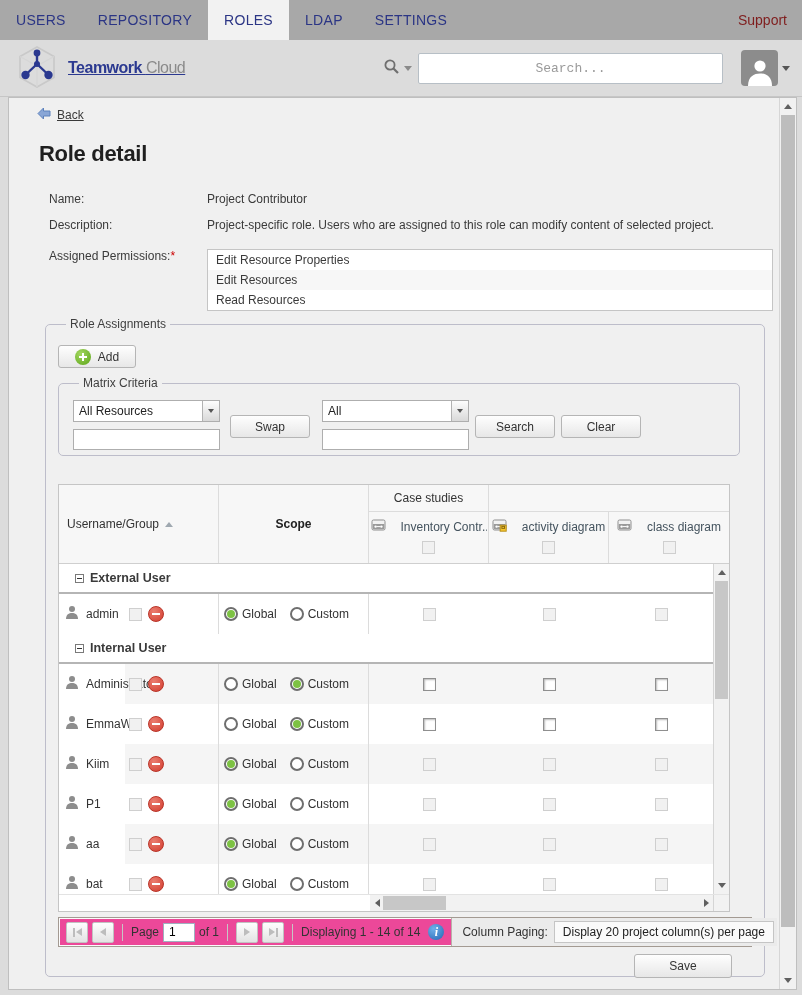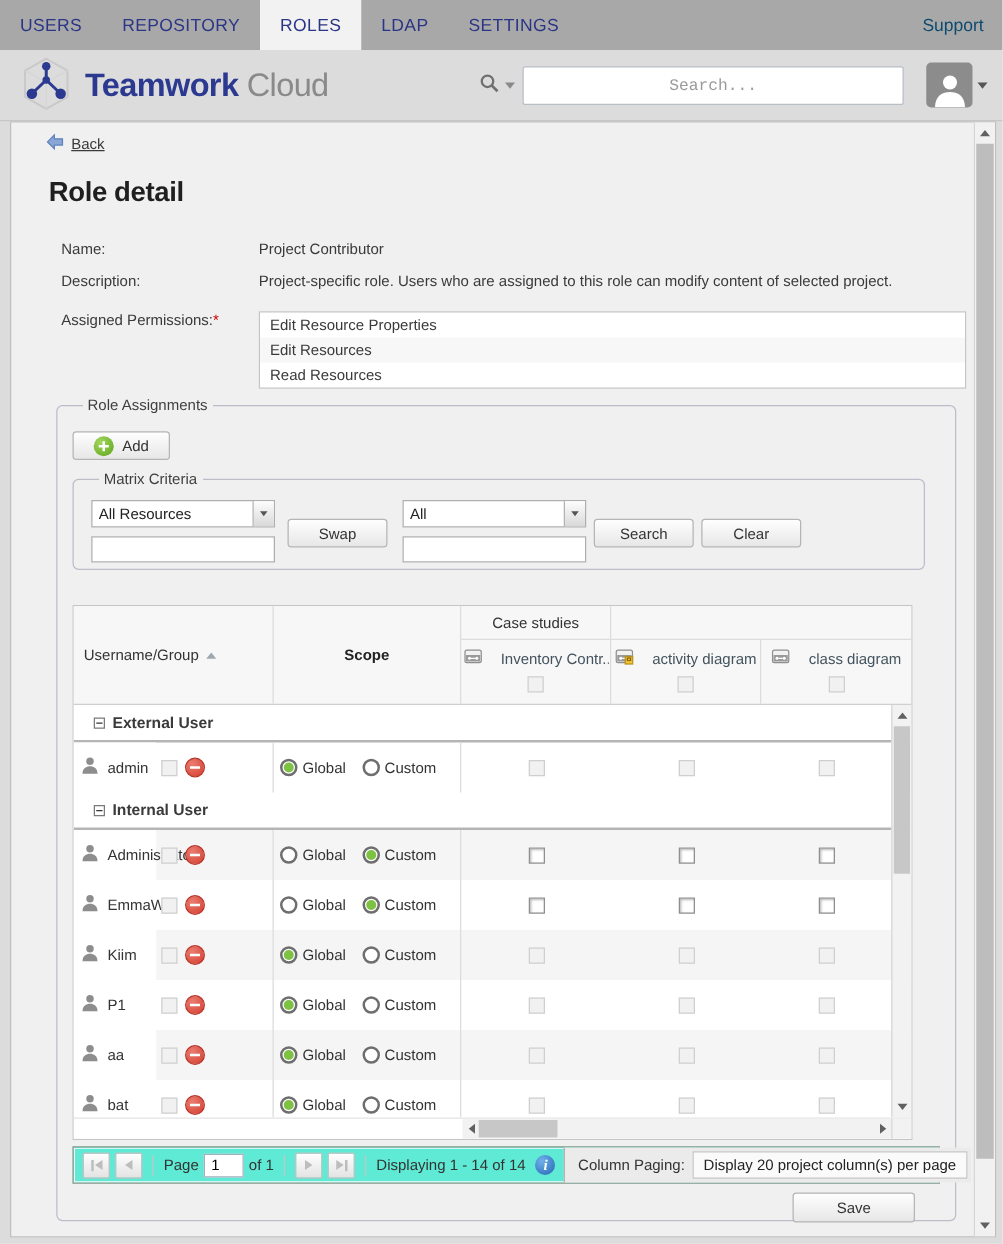--- a/index.html
+++ b/index.html
@@ -4,26 +4,26 @@
 <style>
   * { margin:0; padding:0; box-sizing:border-box; }
   html,body { width:802px; height:995px; overflow:hidden; }
   body { font-family:"Liberation Sans","DejaVu Sans",sans-serif; font-size:12px; color:#3a3a3a; background:#dcdcdc; position:relative; }
 
   
   .navbar { height:40px; background:#a8a8a8; display:flex; align-items:stretch; }
   .nav-items { display:flex; align-items:stretch; }
   .nav-item { display:flex; align-items:center; padding:0 16px; font-size:14px; color:#2b3585; letter-spacing:.3px; cursor:pointer; }
   .nav-item.active { background:#f2f2f2; }
-  .nav-support { margin-left:auto; display:flex; align-items:center; padding:11px 15px; font-size:14px; color:#0c4a6e; cursor:pointer; }
+  .nav-support { margin-left:auto; display:flex; align-items:center; padding:11px 15px; font-size:14px; color:#7f1d1d; cursor:pointer; }
 
   
   .header { height:57px; background:#dcdcdc; display:flex; align-items:center; padding:0 12px 0 14px; border-bottom:1px solid #c6c6c6; }
   .brand { display:flex; align-items:center; gap:8px; }
-  .brand-text { font-size:26px; font-weight:bold; color:#2b3990; letter-spacing:-0.5px; }
+  .brand-text { font-size:16px; font-weight:bold; color:#2b3990; letter-spacing:-0.5px;text-decoration:underline; }
   .brand-text .cloud { font-weight:normal; color:#8a8a8a; }
   .search-zone { margin-left:auto; display:flex; align-items:center; }
   .search-caret { width:0; height:0; border-left:4px solid transparent; border-right:4px solid transparent; border-top:5px solid #8a8a8a; margin:0 6px 0 4px; }
   .search-input { width:305px; height:31px; border:1px solid #b7bfc6; border-radius:2px; background:#fff; padding:0 8px; font-size:13px; color:#333; font-family:Liberation Mono, monospace;text-align:center; }
   .search-input::placeholder { color:#9a9a9a; }
   .avatar-zone { display:flex; align-items:center; margin-left:18px; }
   .avatar { width:37px; height:36px; background:#8c8c8c; border-radius:4px; display:flex; align-items:flex-end; justify-content:center; overflow:hidden; }
   .avatar-caret { width:0; height:0; border-left:4px solid transparent; border-right:4px solid transparent; border-top:5px solid #555; margin-left:4px; }
 
   
@@ -124,21 +124,21 @@
   
   .vscroll-grid { position:absolute; right:0; top:0; bottom:0; width:16px; background:#f2f2f2; border-left:1px solid #d5d5d5; }
   .vscroll-grid .thumb { position:absolute; left:1px; right:1px; top:17px; height:118px; background:#c7c7c7; cursor:pointer; }
   .hscroll { position:relative; height:17px; background:#fff; border-top:1px solid #e3e3e3; }
   .hscroll-track { position:absolute; left:311px; right:16px; top:0; bottom:0; background:#f2f2f2; }
   .hs-arrow { position:absolute; top:0; width:14px; height:100%; display:flex; align-items:center; justify-content:center; cursor:pointer; }
   .hscroll-track .thumb { position:absolute; left:13px; top:1px; bottom:1px; width:63px; background:#c7c7c7; cursor:pointer; }
   .hscroll-corner { position:absolute; right:0; top:0; bottom:0; width:16px; background:#f2f2f2; border-left:1px solid #d5d5d5; }
 
   
-  .pagebar { margin-top:5px; width:694px; height:30px; border:1px solid #a39a92; background:#5eead4; box-shadow:inset 0 0 0 1px #fbfbfb; display:flex; align-items:stretch; }
+  .pagebar { margin-top:5px; width:694px; height:30px; border:1px solid #a39a92; background:#ec4899; box-shadow:inset 0 0 0 1px #fbfbfb; display:flex; align-items:stretch; }
   .pg-left { display:flex; align-items:center; padding:0 7px; gap:4px; }
   .pg-btn { width:22px; height:21px; background:linear-gradient(#fefefe,#e3e3e3); border:1px solid #c2c2c2; border-radius:2px; display:flex; align-items:center; justify-content:center; gap:1px; cursor:pointer; }
   .pg-tri-l { width:0; height:0; border-top:4px solid transparent; border-bottom:4px solid transparent; border-right:6px solid #bdbdbd; }
   .pg-tri-r { width:0; height:0; border-top:4px solid transparent; border-bottom:4px solid transparent; border-left:6px solid #bdbdbd; }
   .pg-bar { width:2px; height:9px; background:#bdbdbd; }
   .pg-sep { width:1px; height:17px; background:#c6c6c6; margin:0 4px; }
   .pg-text { color:#333; white-space:nowrap; }
   .page-input { width:32px; height:19px; border:1px solid #9fb0c0; background:#fff; text-align:left; padding-left:5px; font-family:inherit; font-size:12px; }
   .info-icon { width:16px; height:16px; border-radius:50%; background:radial-gradient(circle at 35% 30%, #6fb0ea, #2465b4); color:#fff; font-family:"Liberation Serif",serif; font-style:italic; font-weight:bold; font-size:12px; display:flex; align-items:center; justify-content:center; margin-left:4px; cursor:pointer; }
   .pg-right { margin-left:auto; border-left:1px solid #b9b1a9; background:#ebebeb; display:flex; align-items:center; padding:0 3px 0 10px; gap:6px; }

